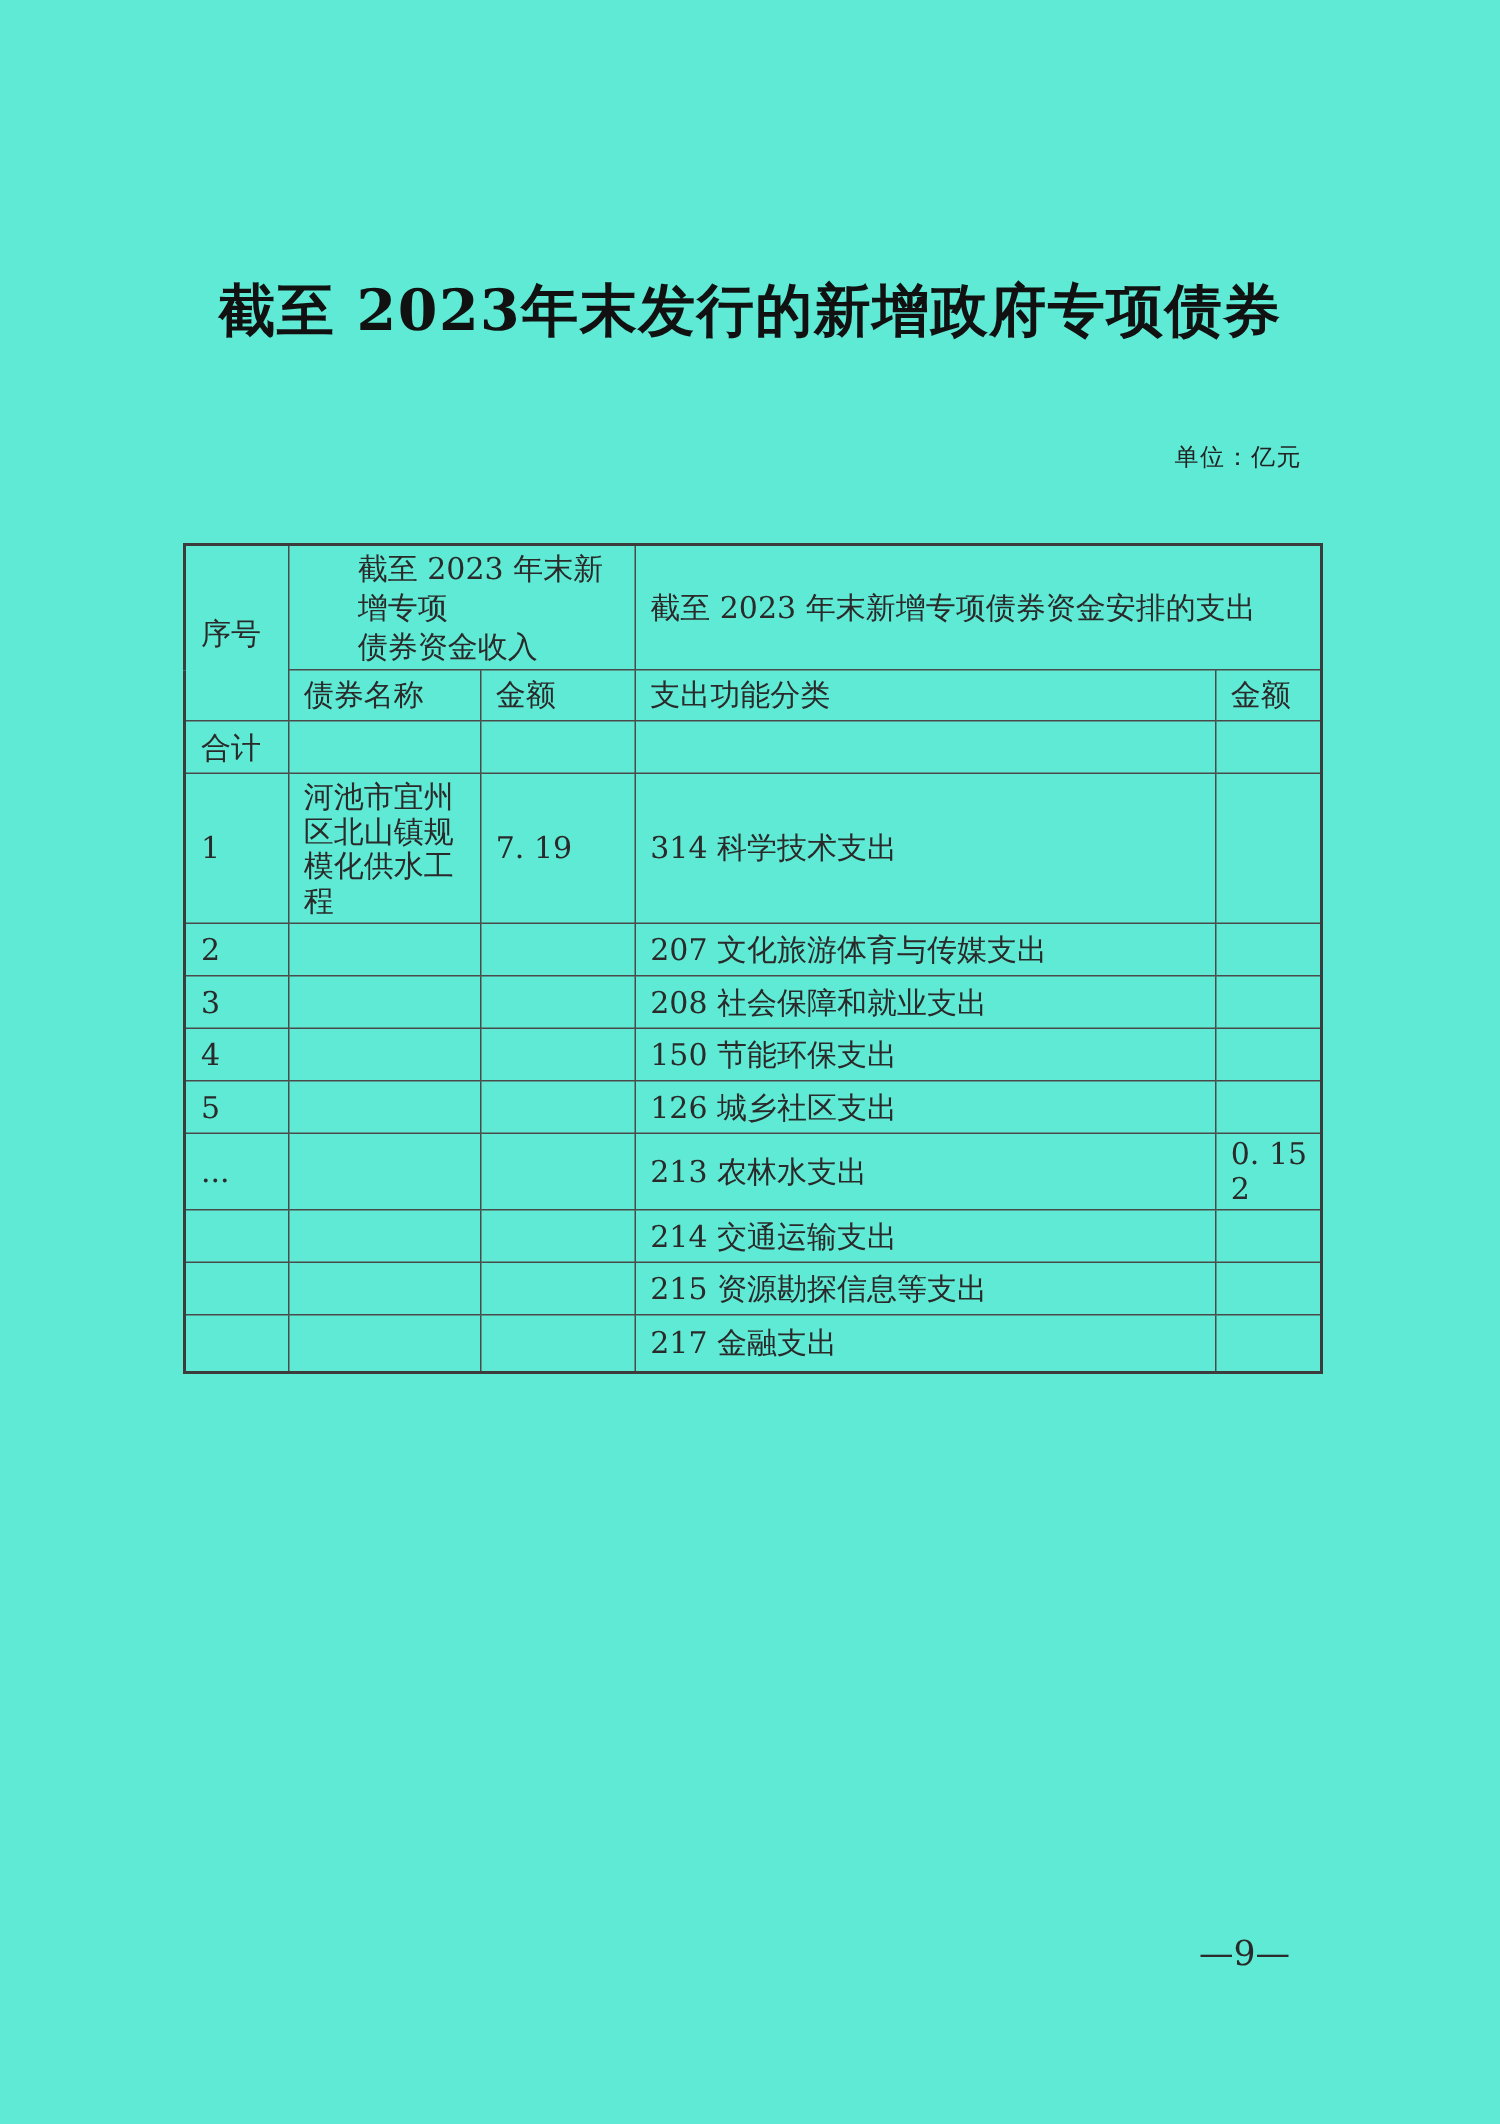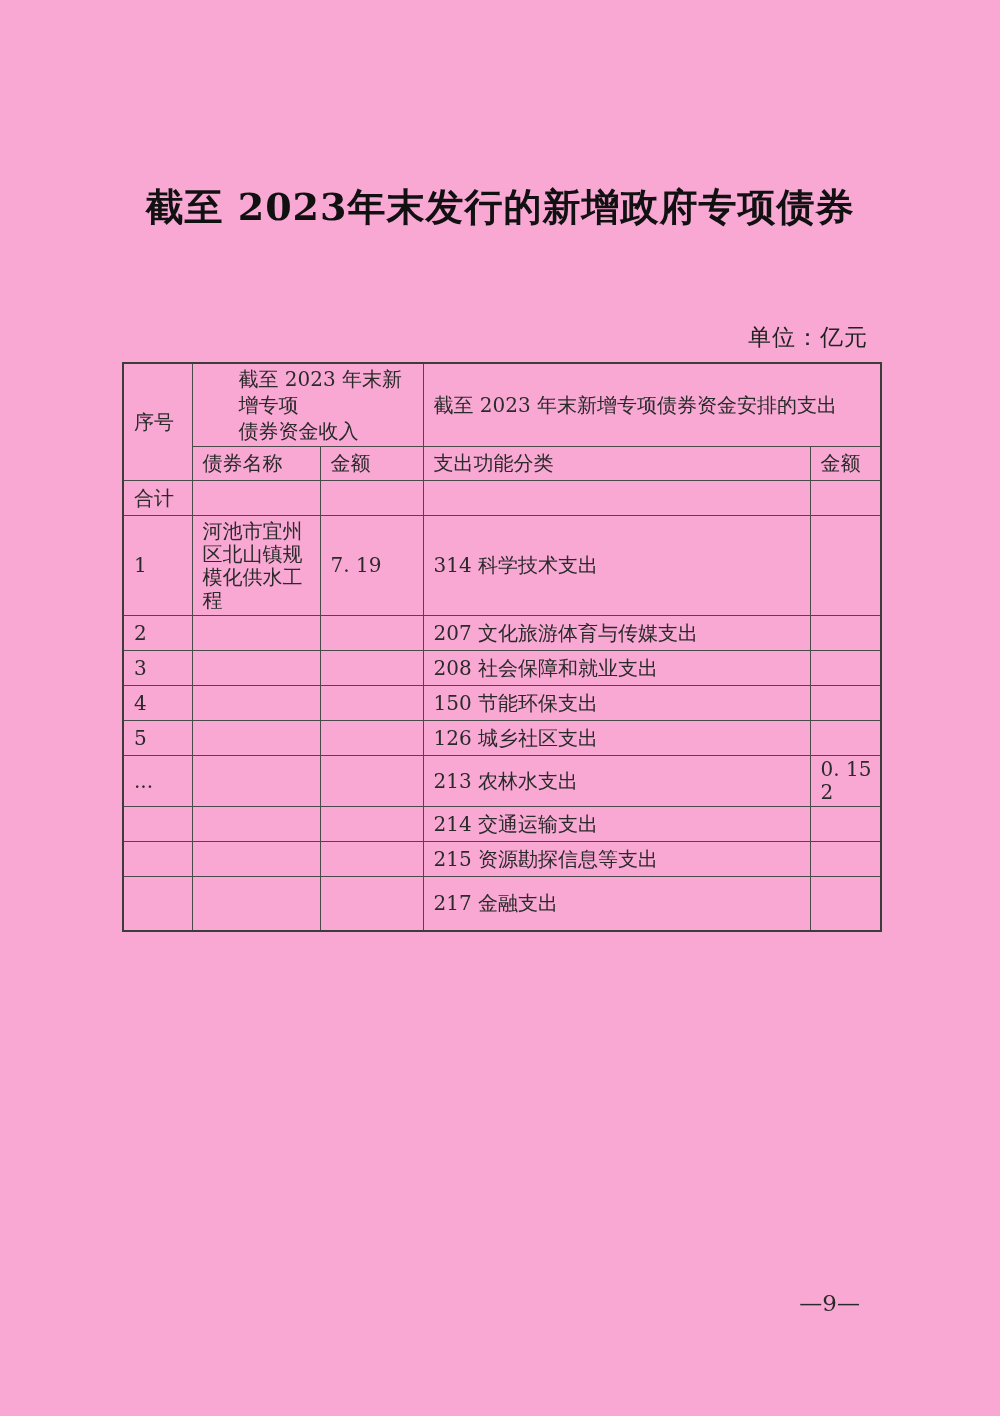--- a/index.html
+++ b/index.html
@@ -5,21 +5,21 @@
   html, body {
     margin: 0;
     padding: 0;
     background: #e8e8e8;
   }
   .page {
     position: relative;
     width: 1000px;
     height: 1416px;
     margin: 0 auto;
-    background: #f9a8d4;
+    background: #5eead4;
     font-family: "DejaVu Serif", "Liberation Serif", serif;
     color: #2a2a2a;
     overflow: hidden;
   }
   .title-block {
     position: absolute;
     top: 178px;
     left: 0;
     width: 100%;
     text-align: center;
@@ -29,24 +29,23 @@
     font-weight: bold;
     line-height: 58px;
     letter-spacing: 1px;
     color: #111;
     white-space: nowrap;
   }
   .unit-label {
     position: absolute;
     top: 295px;
     right: 132px;
-    font-size: 23px;
+    font-size: 16px;
     color: #222;
     letter-spacing: 1px;
-    margin-top: 27px;
   }
   table.bond-table {
     position: absolute;
     left: 122px;
     top: 362px;
     width: 758px;
     border-collapse: collapse;
     table-layout: fixed;
     border: 2px solid #3c3c3c;
     font-size: 20px;
@@ -57,21 +56,21 @@
     vertical-align: middle;
     line-height: 23px;
     overflow: hidden;
     word-break: break-all;
   }
   tr.header-groups { height: 61px; }
   tr.header-cols   { height: 34px; }
   tr.row-total     { height: 35px; margin-top: 44px; }
   tr.row-tall      { height: 100px; }
   tr.row-std       { height: 35px; }
-  tr.row-last      { height: 54px; }
+  tr.row-last      { height: 38px; }
   td.va-top {
     vertical-align: top;
     padding-top: 6px;
   }
   tr.header-groups td {
     line-height: 26px;
   }
   .hdr-line { display: block; margin-left: 36px; }
   td.amt-tight {
     padding-left: 4px;

